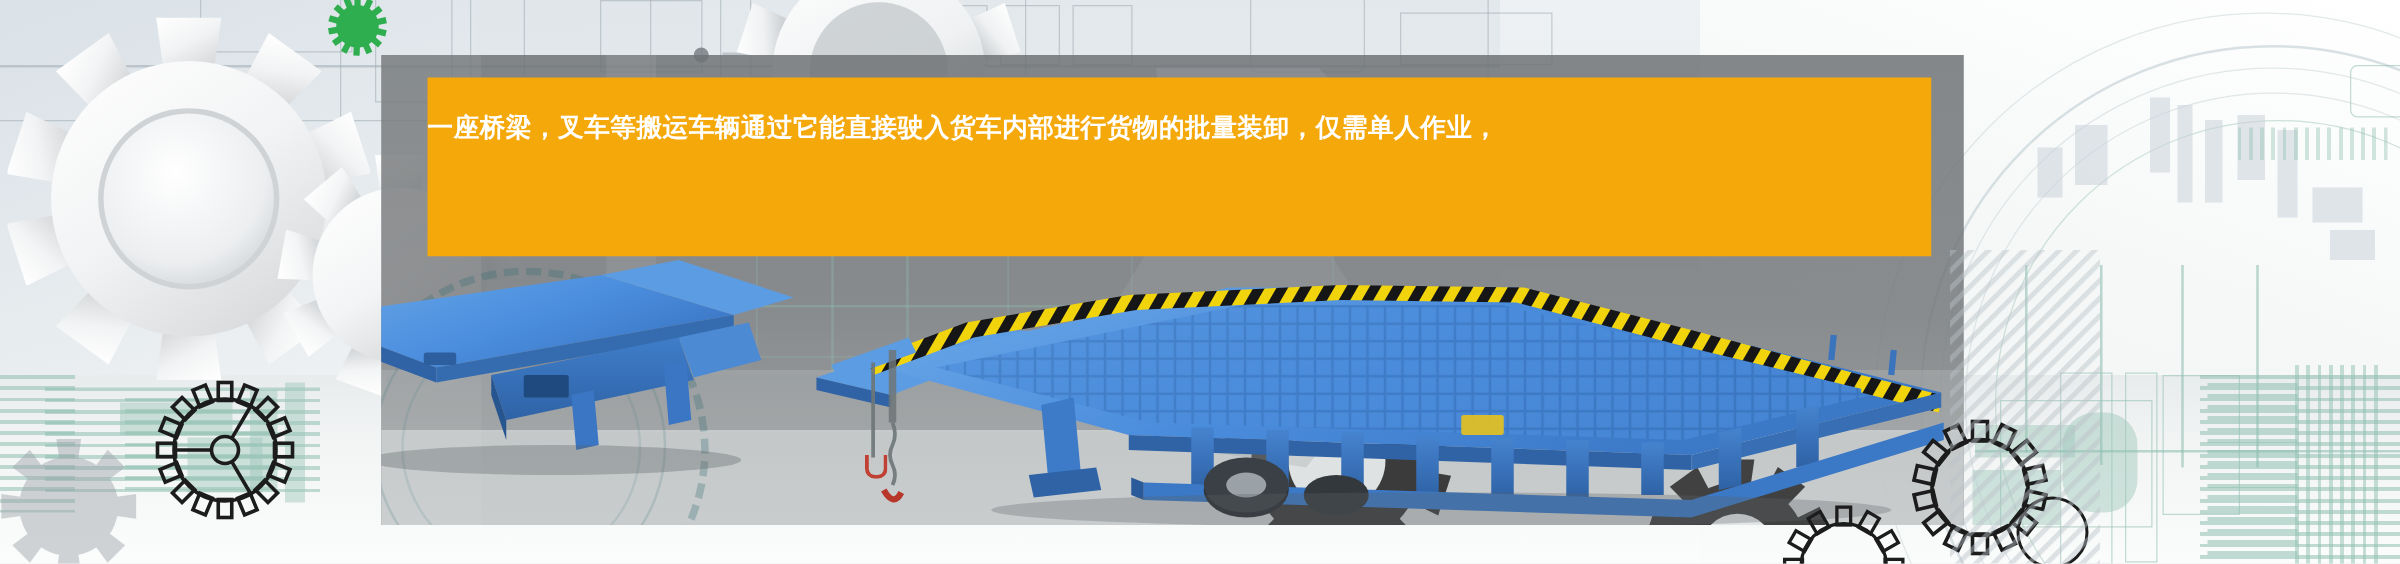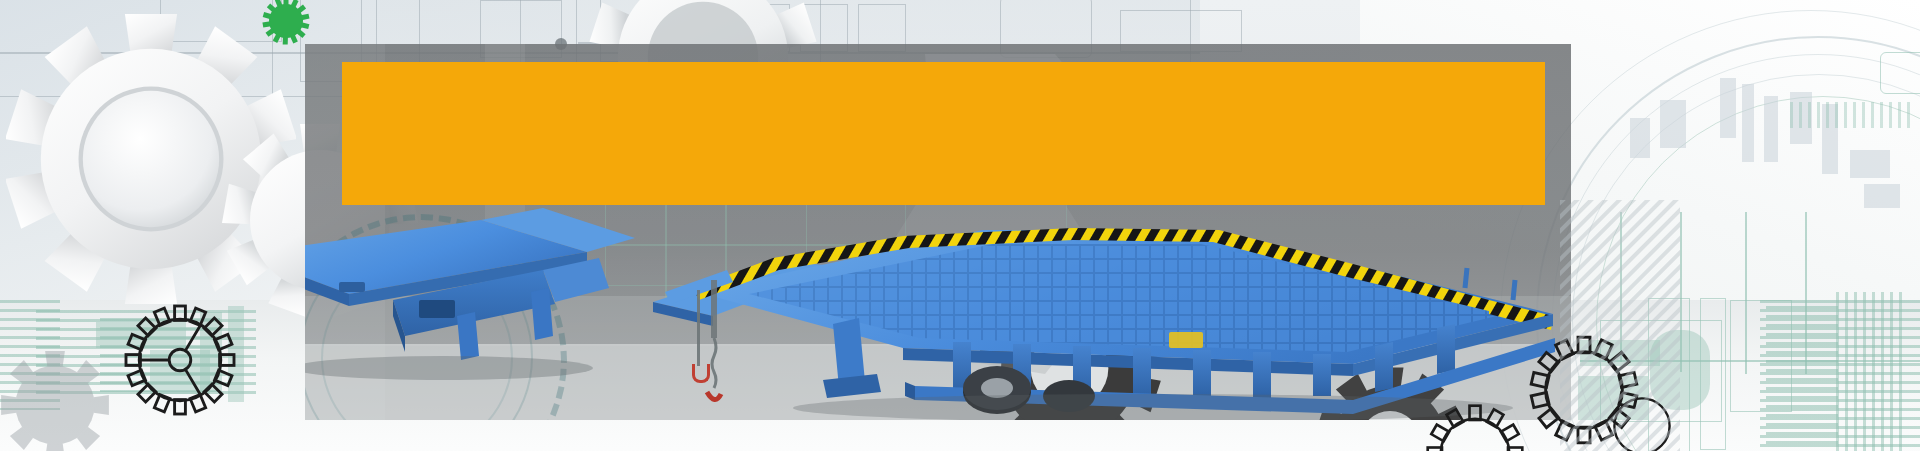--- a/index.html
+++ b/index.html
@@ -488,20 +488,21 @@
         <ellipse cx="500" cy="212" rx="360" ry="14" fill="#5d6366" opacity=".30"></ellipse>
       </svg>
 
       <div class="chain" style="left:392px;top:246px;height:76px;"></div>
       <div class="hook" style="left:387px;top:320px;"></div>
 
     </div>
 
     <div id="text-box" style="left:37px;top:18px;">
       <div id="text-body">
+        <p>一座桥梁，叉车等搬运车辆通过它能直接驶入货车内部进行货物的批量装卸，仅需单人作业，</p>
       </div>
     </div>
   </div>
 
   <div class="outline-gear" style="left:120px;top:300px;">
     <svg width="120" height="120" viewBox="0 0 100 100">
       <g transform="translate(50,50)" fill="none" stroke="#1c1c1c" stroke-width="2.4">
         <circle r="34"></circle>
         <circle r="9"></circle>
         <g>

